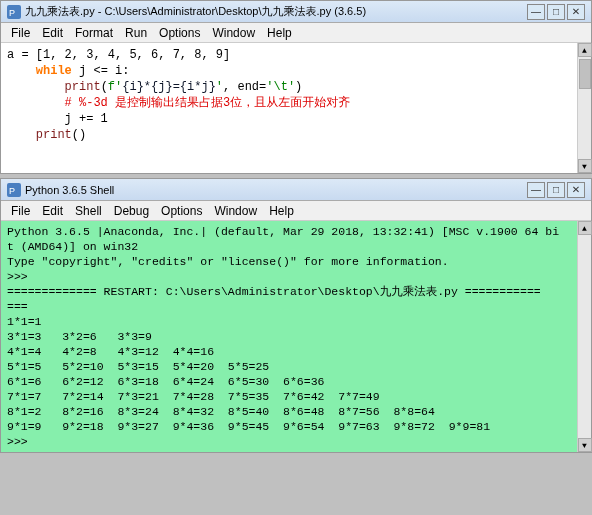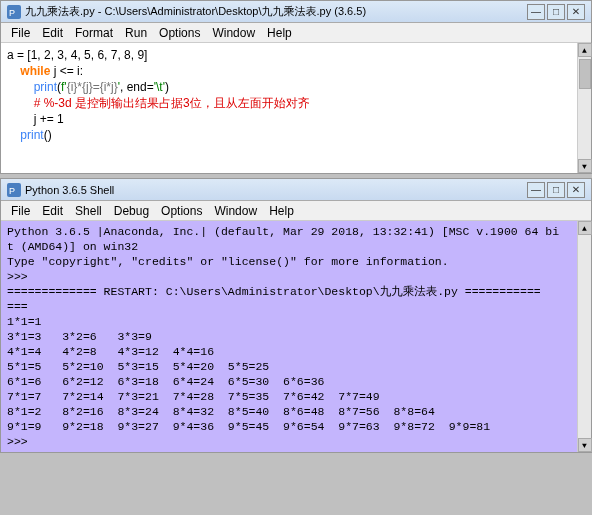--- a/index.html
+++ b/index.html
@@ -89,45 +89,45 @@
       font-family: 'Segoe UI', Arial, sans-serif;
       cursor: pointer;
       color: #000;
       text-decoration: none;
     }
 
     
     .editor-area {
       background: #fff;
       padding: 4px 6px;
-      font-family: Liberation Sans, sans-serif;
+      font-family: Liberation Mono, monospace;
       font-size: 12px;
       line-height: 16px;
       overflow: hidden;
       position: relative;
     }
 
     .code-line {
       white-space: pre;
       color: #000;
     }
 
     .code-line .kw { color: #ff7700; font-weight: bold; }
     .code-line .comment { color: #dd0000; }
     .code-line .string { color: #008000; }
-    .code-line .func { color: #3b82f6; }
+    .code-line .func { color: #7f1d1d; }
 
     
     .shell-window {
       border: 1px solid #999;
       background: #fff;
     }
 
     .shell-content {
-      background: #c4b5fd;
+      background: #86efac;
       padding: 3px 6px;
       font-family: 'Courier New', Courier, monospace;
       font-size: 11.5px;
       line-height: 15px;
       overflow: hidden;
     }
 
     .shell-line {
       white-space: pre;
       color: #000;
@@ -201,21 +201,21 @@
     <span class="menu-item">Run</span>
     <span class="menu-item">Options</span>
     <span class="menu-item">Window</span>
     <span class="menu-item">Help</span>
   </div>
 
   <div class="editor-wrapper">
     <div class="editor-area" style="flex:1; min-height: 130px;">
       <div class="code-line">a = [1, 2, 3, 4, 5, 6, 7, 8, 9]</div>
       <div class="code-line">    <span class="kw">while</span> j &lt;= i:</div>
-      <div class="code-line">        <span class="func">print</span>(<span class="string">f'<span style="color:#737373">{i}*{j}={i*j}</span>'</span>, end=<span class="string">'\t'</span>)</div>
+      <div class="code-line">        <span class="func">print</span>(<span class="string">f'<span style="color:#0f172a">{i}*{j}={i*j}</span>'</span>, end=<span class="string">'\t'</span>)</div>
       <div class="code-line">        <span class="comment"># %-3d 是控制输出结果占据3位，且从左面开始对齐</span></div>
       <div class="code-line">        j += 1</div>
       <div class="code-line">    <span class="func">print</span>()</div>
     </div>
     <div class="scrollbar-v">
       <div class="scroll-arrow">▲</div>
       <div class="scroll-thumb"></div>
       <div style="flex:1;"></div>
       <div class="scroll-arrow">▼</div>
     </div>

